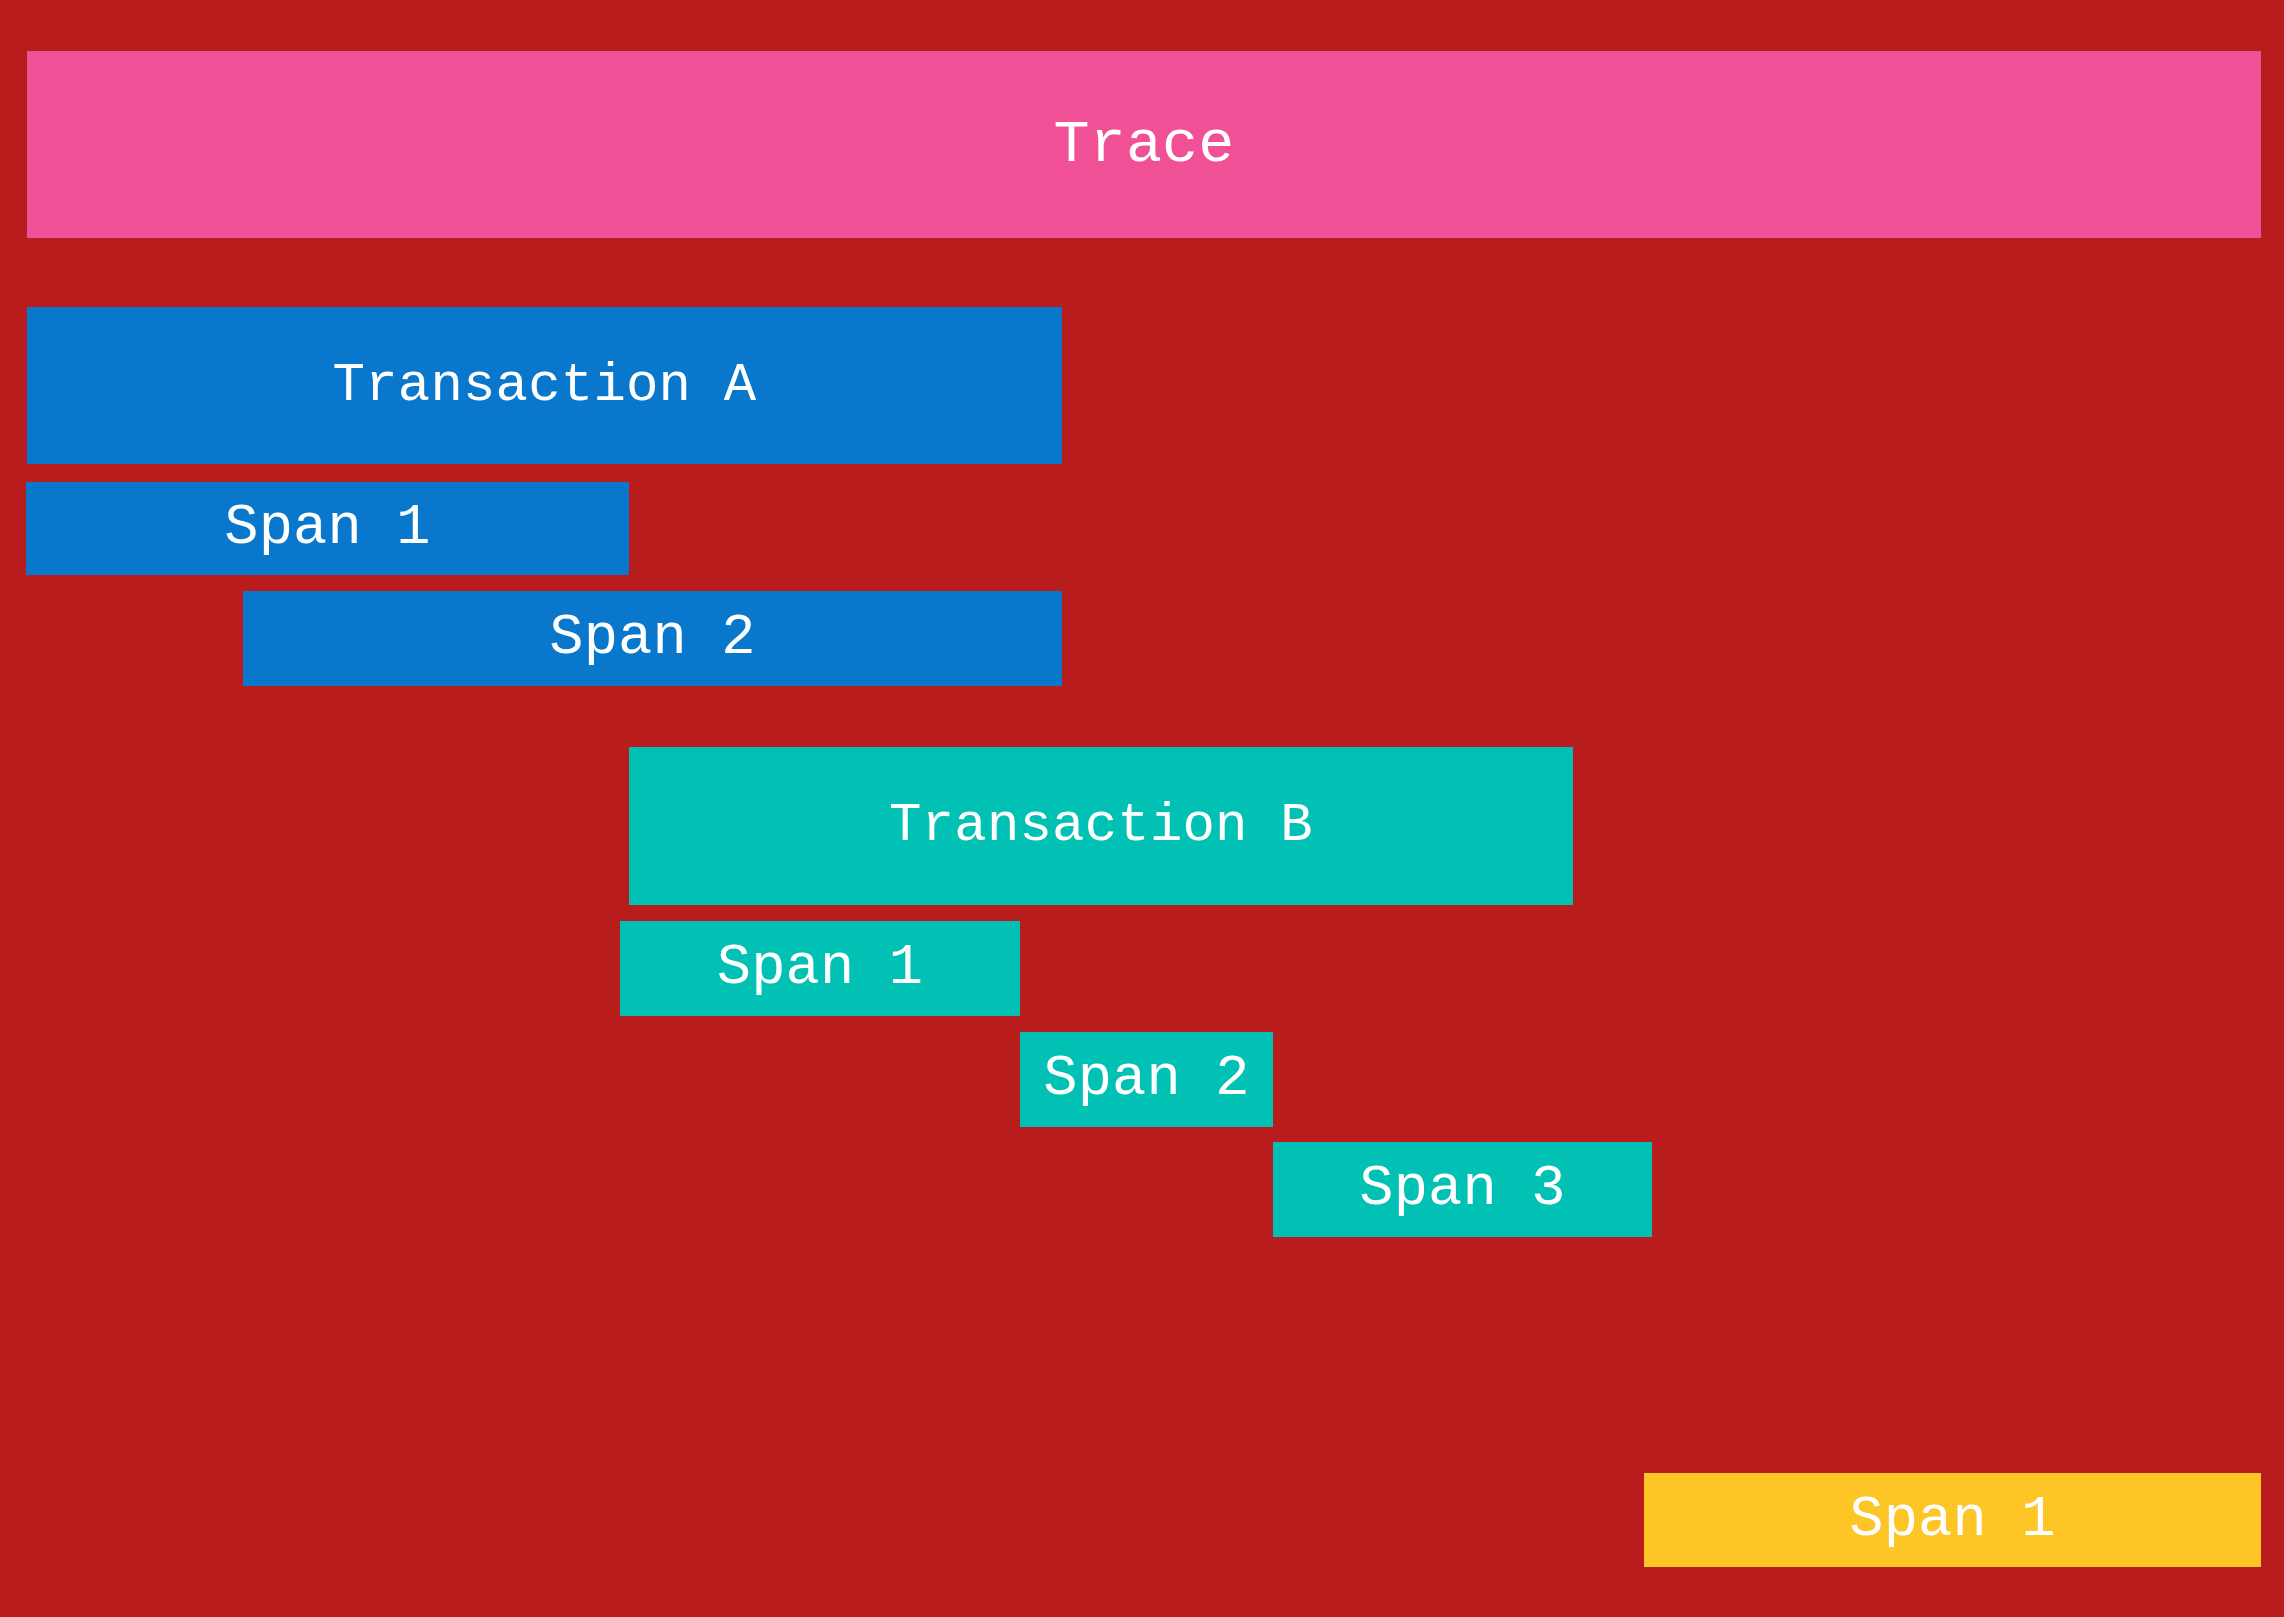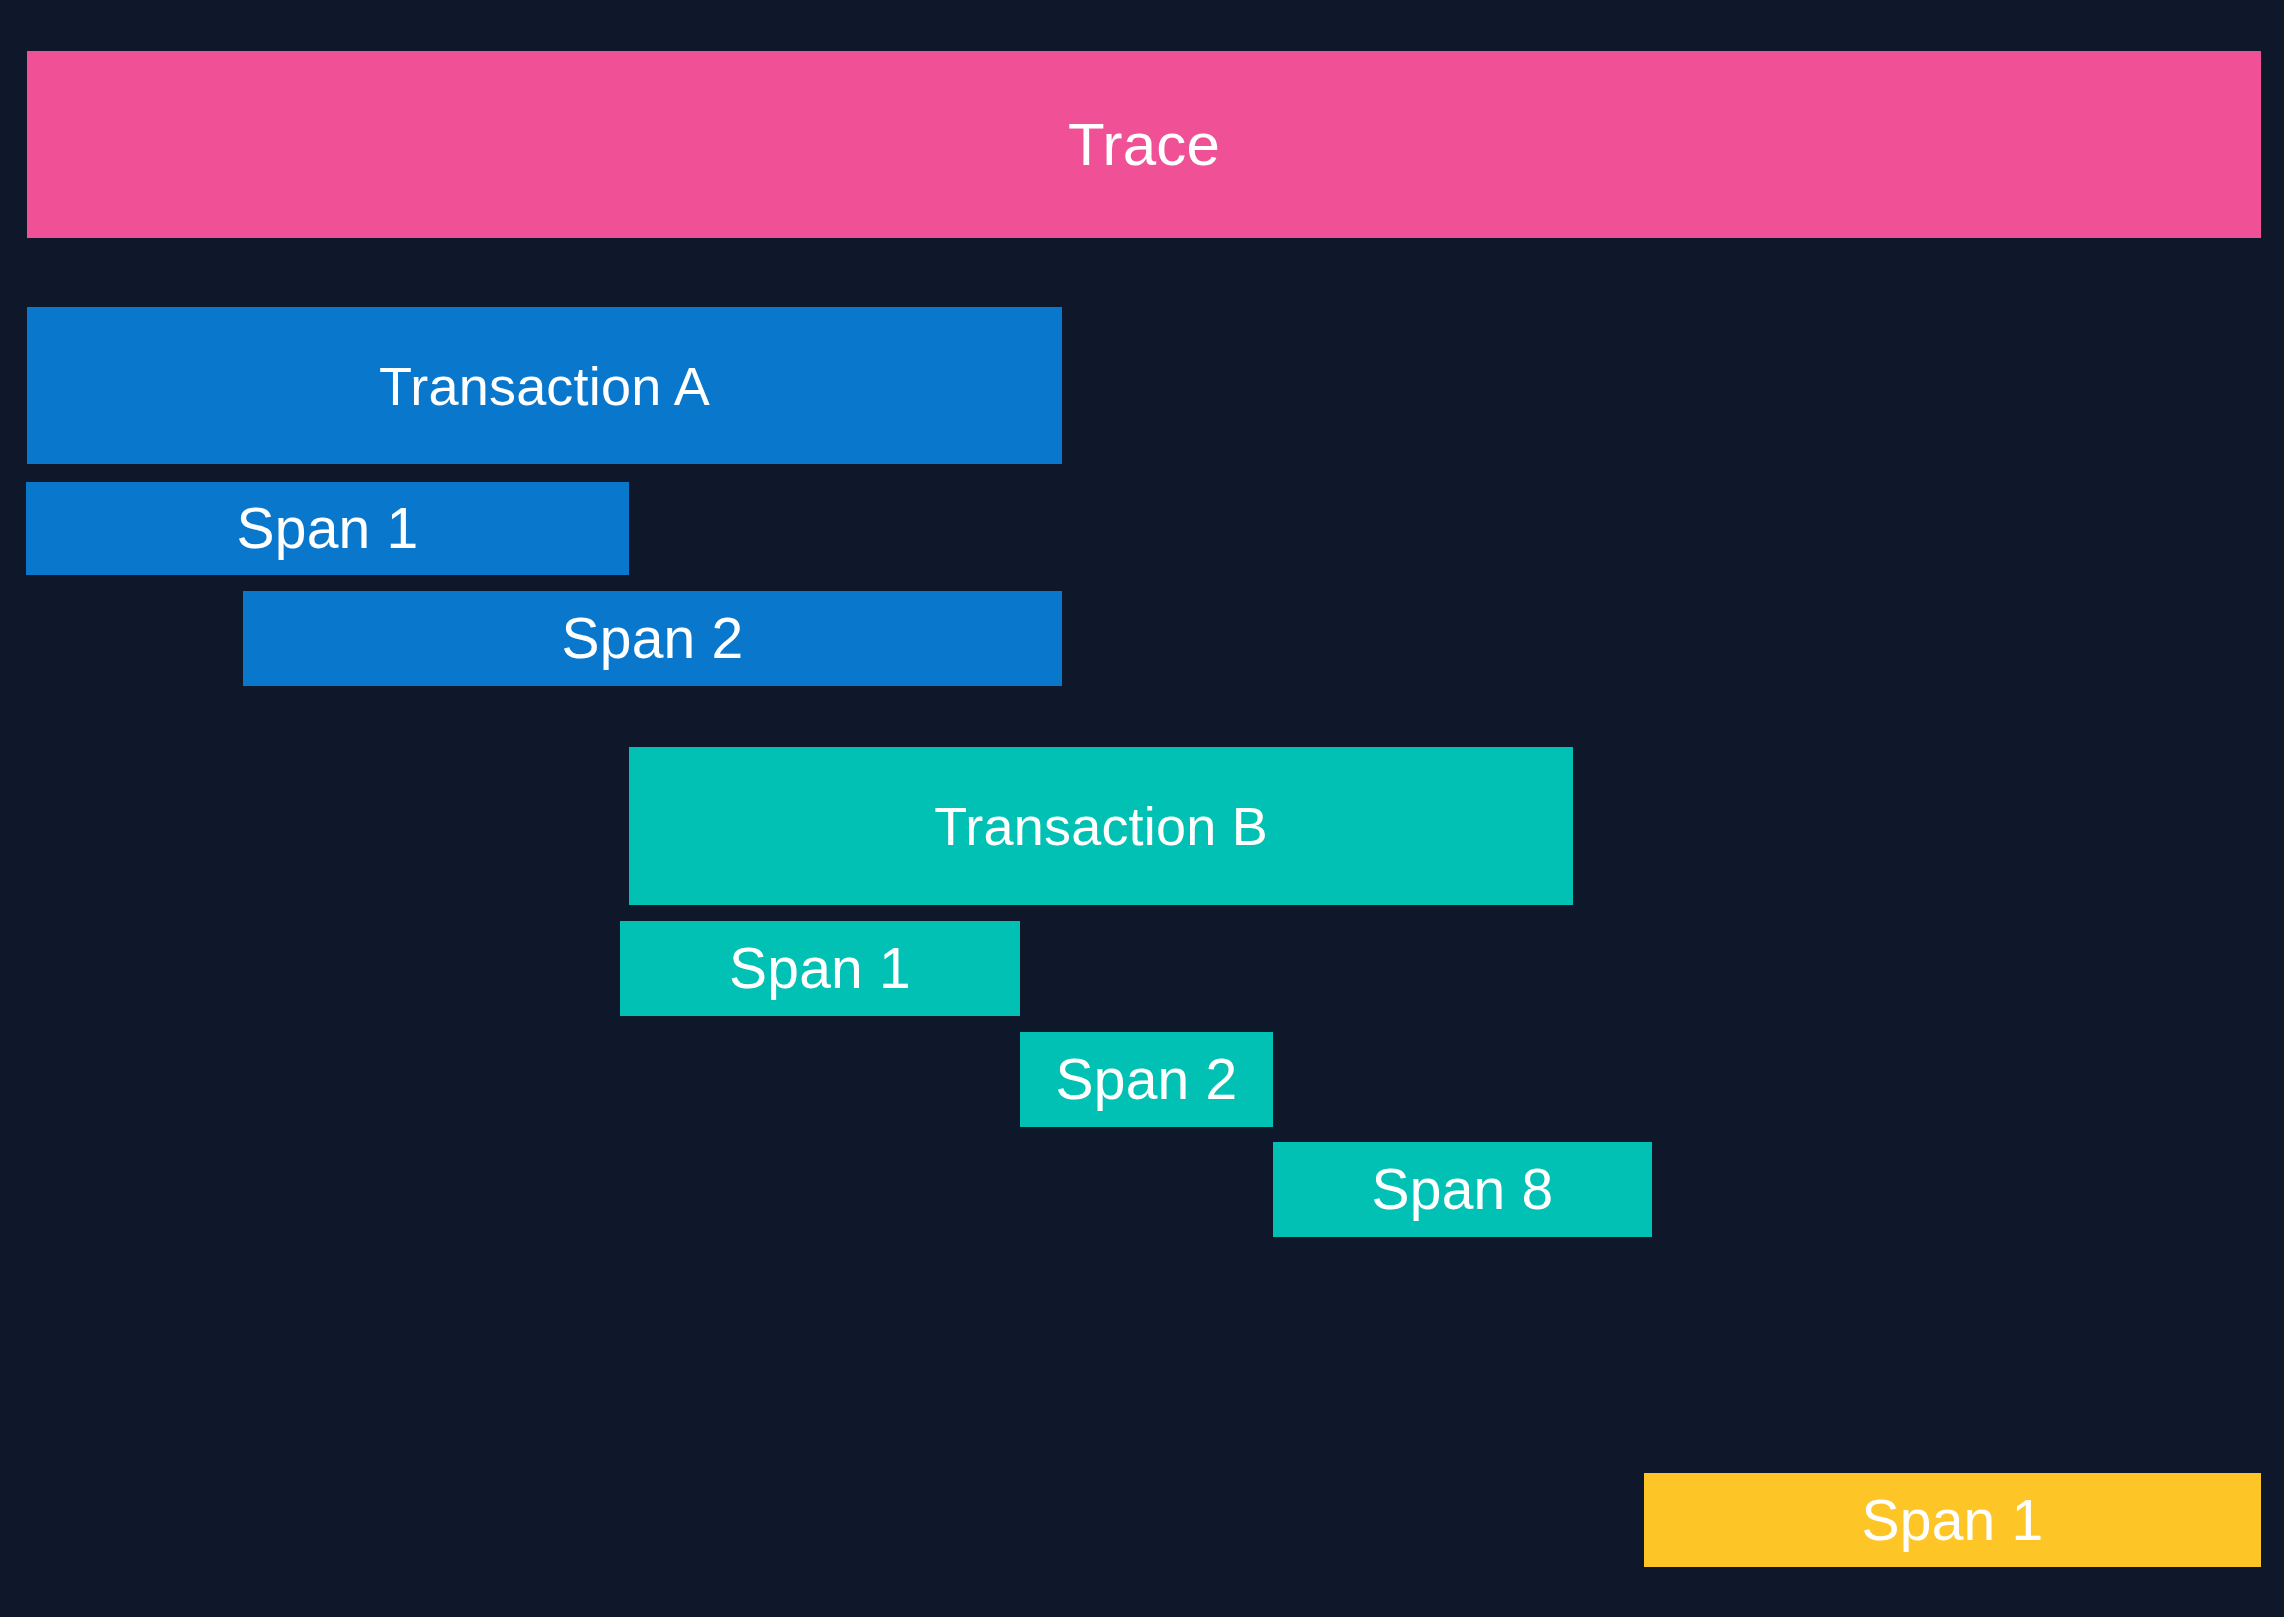--- a/index.html
+++ b/index.html
@@ -44,21 +44,21 @@
   .span .bar-label { font-size: 57px; }
 
   
   .c-blue   { background: #0977cc; }
   .c-teal   { background: #00c1b4; }
   .c-yellow { background: #fdc526; }
 </style>
 </head>
 <body style="background: rgb(0, 0, 0);">
 
-<div id="canvas" style="background: #0f172a;">
+<div id="canvas" style="background: #b91c1c; font-family: Liberation Mono, monospace;">
 
   <div class="bar trace" style="left: 27px; top: 51px; width: 2234px; height: 187px; background: rgb(239, 80, 150);">
     <span class="bar-label">Trace</span>
   </div>
 
   <div class="bar txn c-blue" style="left: 27px; top: 307px; width: 1035px; height: 157px; background: rgb(9, 119, 204); justify-content: center;">
     <span class="bar-label">Transaction A</span>
   </div>
 
   <div class="bar span c-blue" style="left: 26px; top: 482px; width: 603px; height: 93px; background: rgb(9, 119, 204);">
@@ -75,21 +75,21 @@
 
   <div class="bar span c-teal" style="left: 620px; top: 921px; width: 400px; height: 95px; background: rgb(0, 193, 180);">
     <span class="bar-label">Span 1</span>
   </div>
 
   <div class="bar span c-teal" style="left: 1020px; top: 1032px; width: 253px; height: 95px; background: rgb(0, 193, 180);">
     <span class="bar-label">Span 2</span>
   </div>
 
   <div class="bar span c-teal" style="left: 1273px; top: 1142px; width: 379px; height: 95px; background: rgb(0, 193, 180);">
-    <span class="bar-label">Span 8</span>
+    <span class="bar-label">Span 3</span>
   </div>
 
 
   <div class="bar span c-yellow" style="left: 1644px; top: 1473px; width: 617px; height: 94px; background: rgb(253, 197, 38);">
     <span class="bar-label">Span 1</span>
   </div>
 
 </div>
 
 

